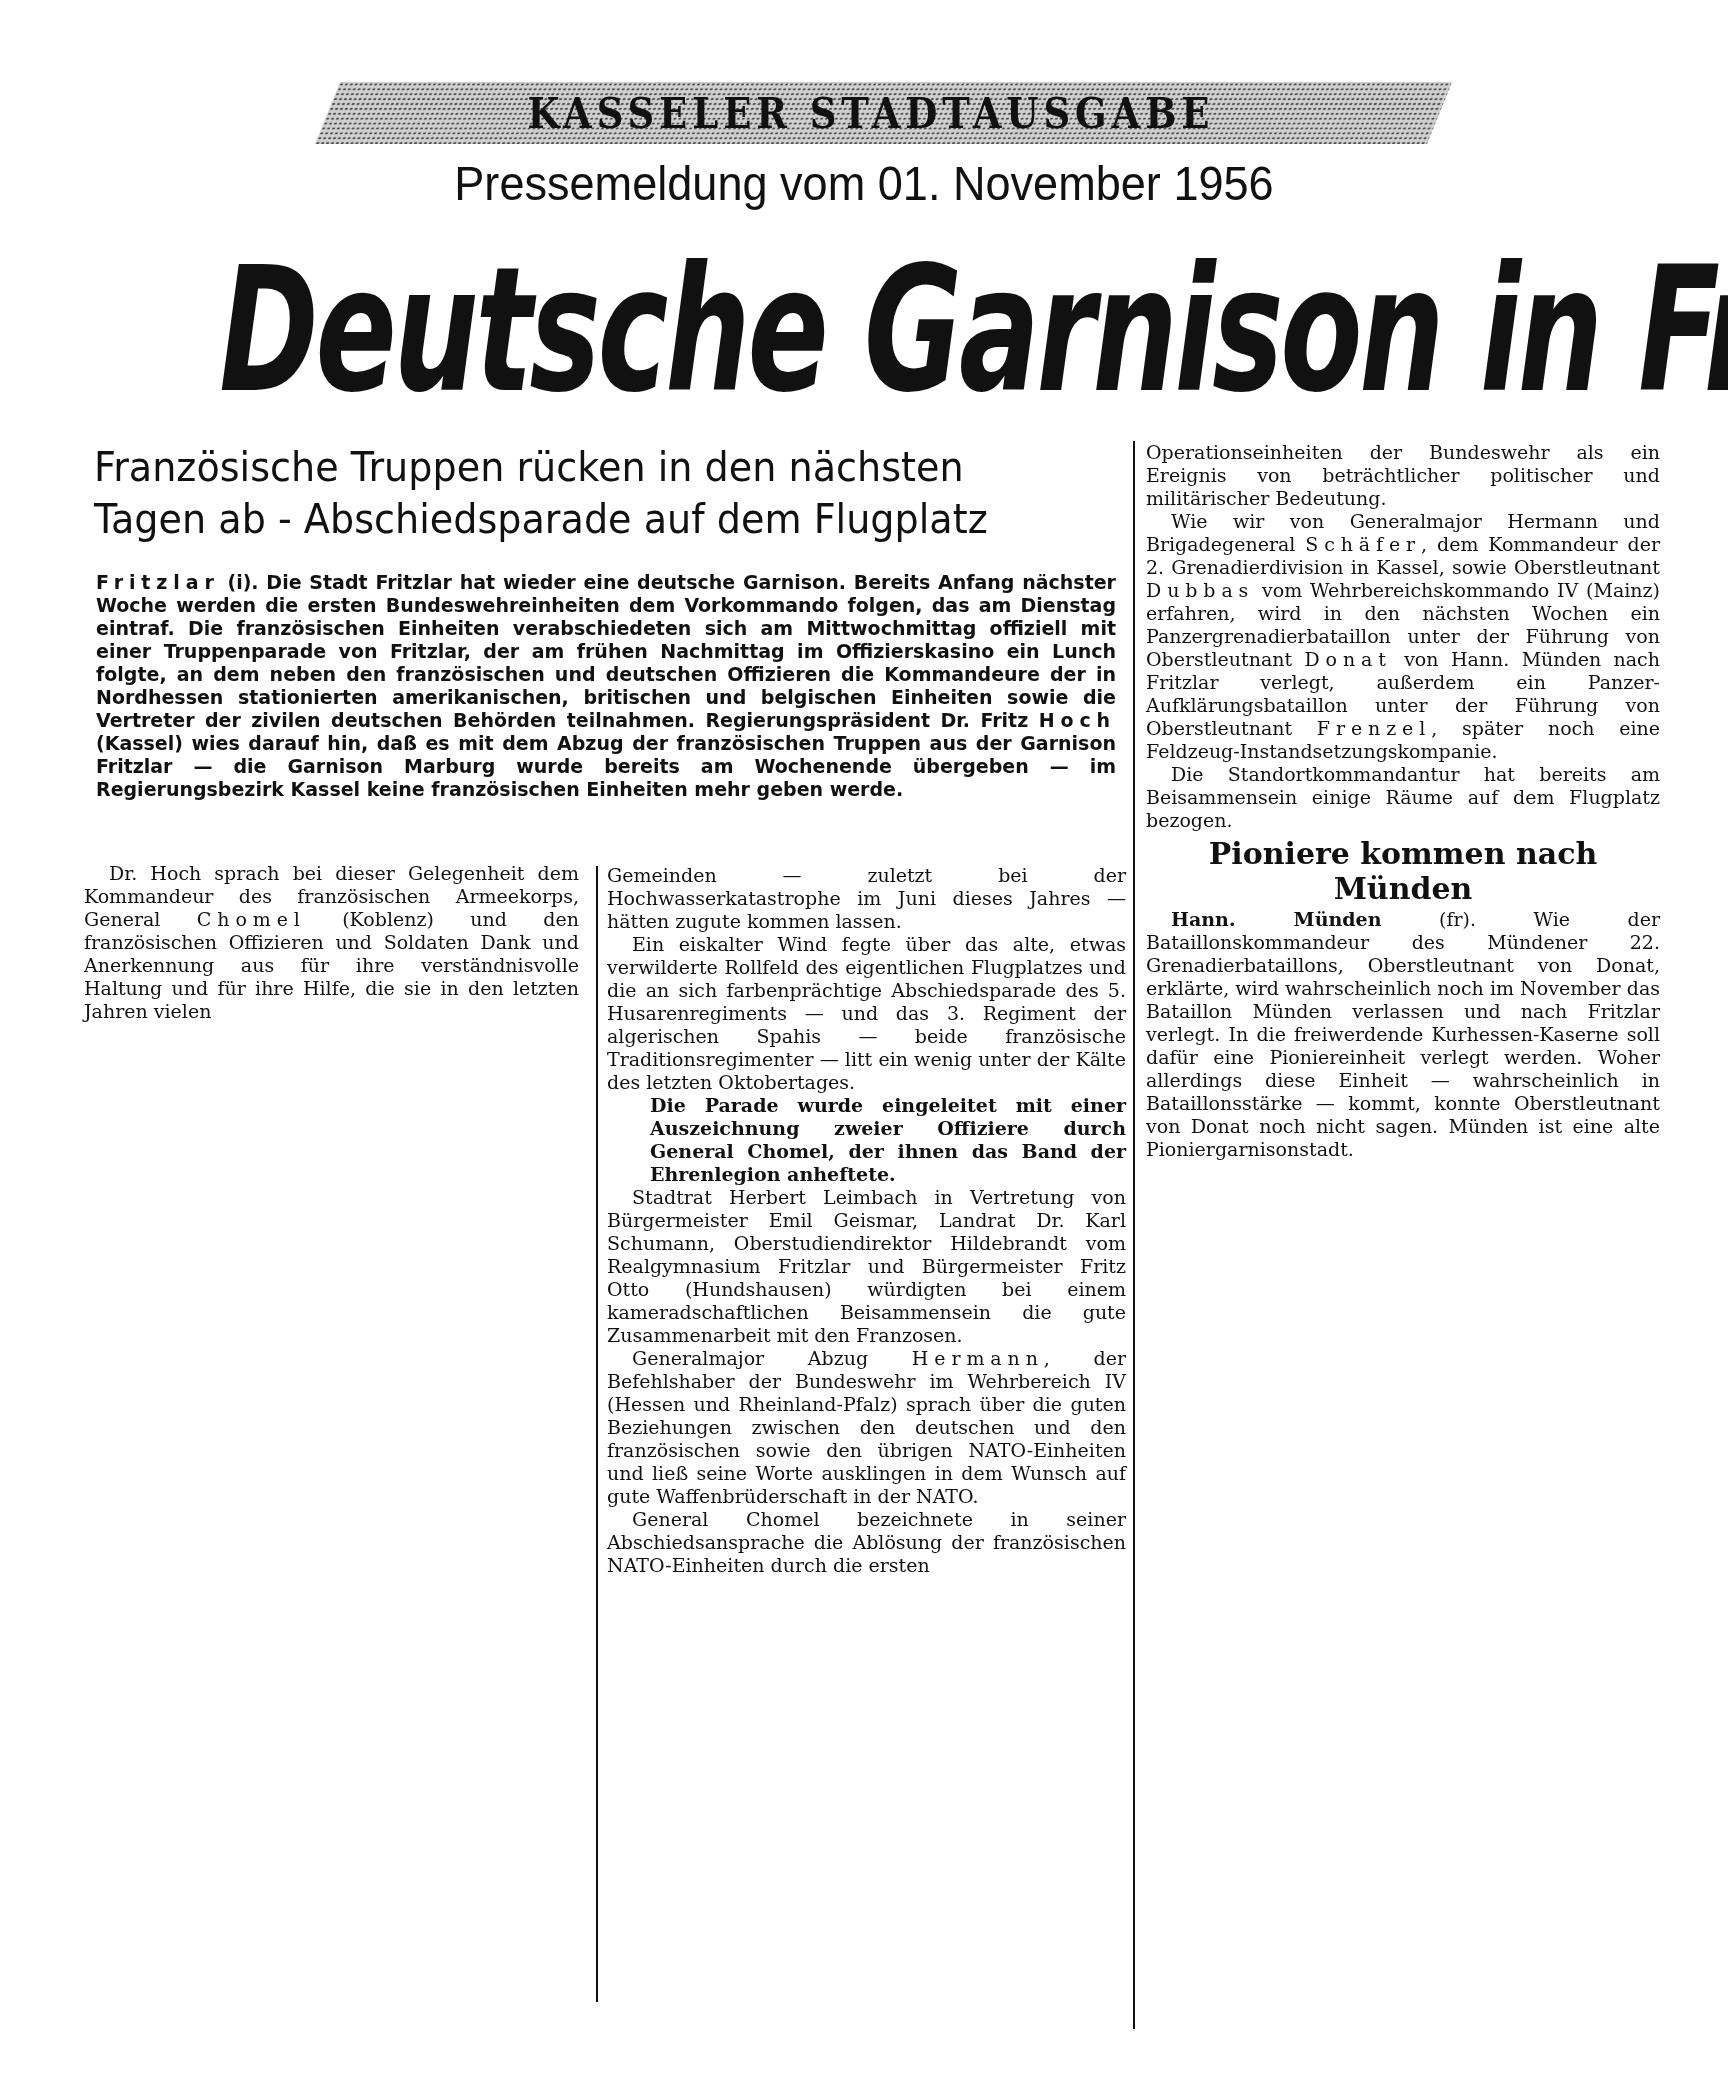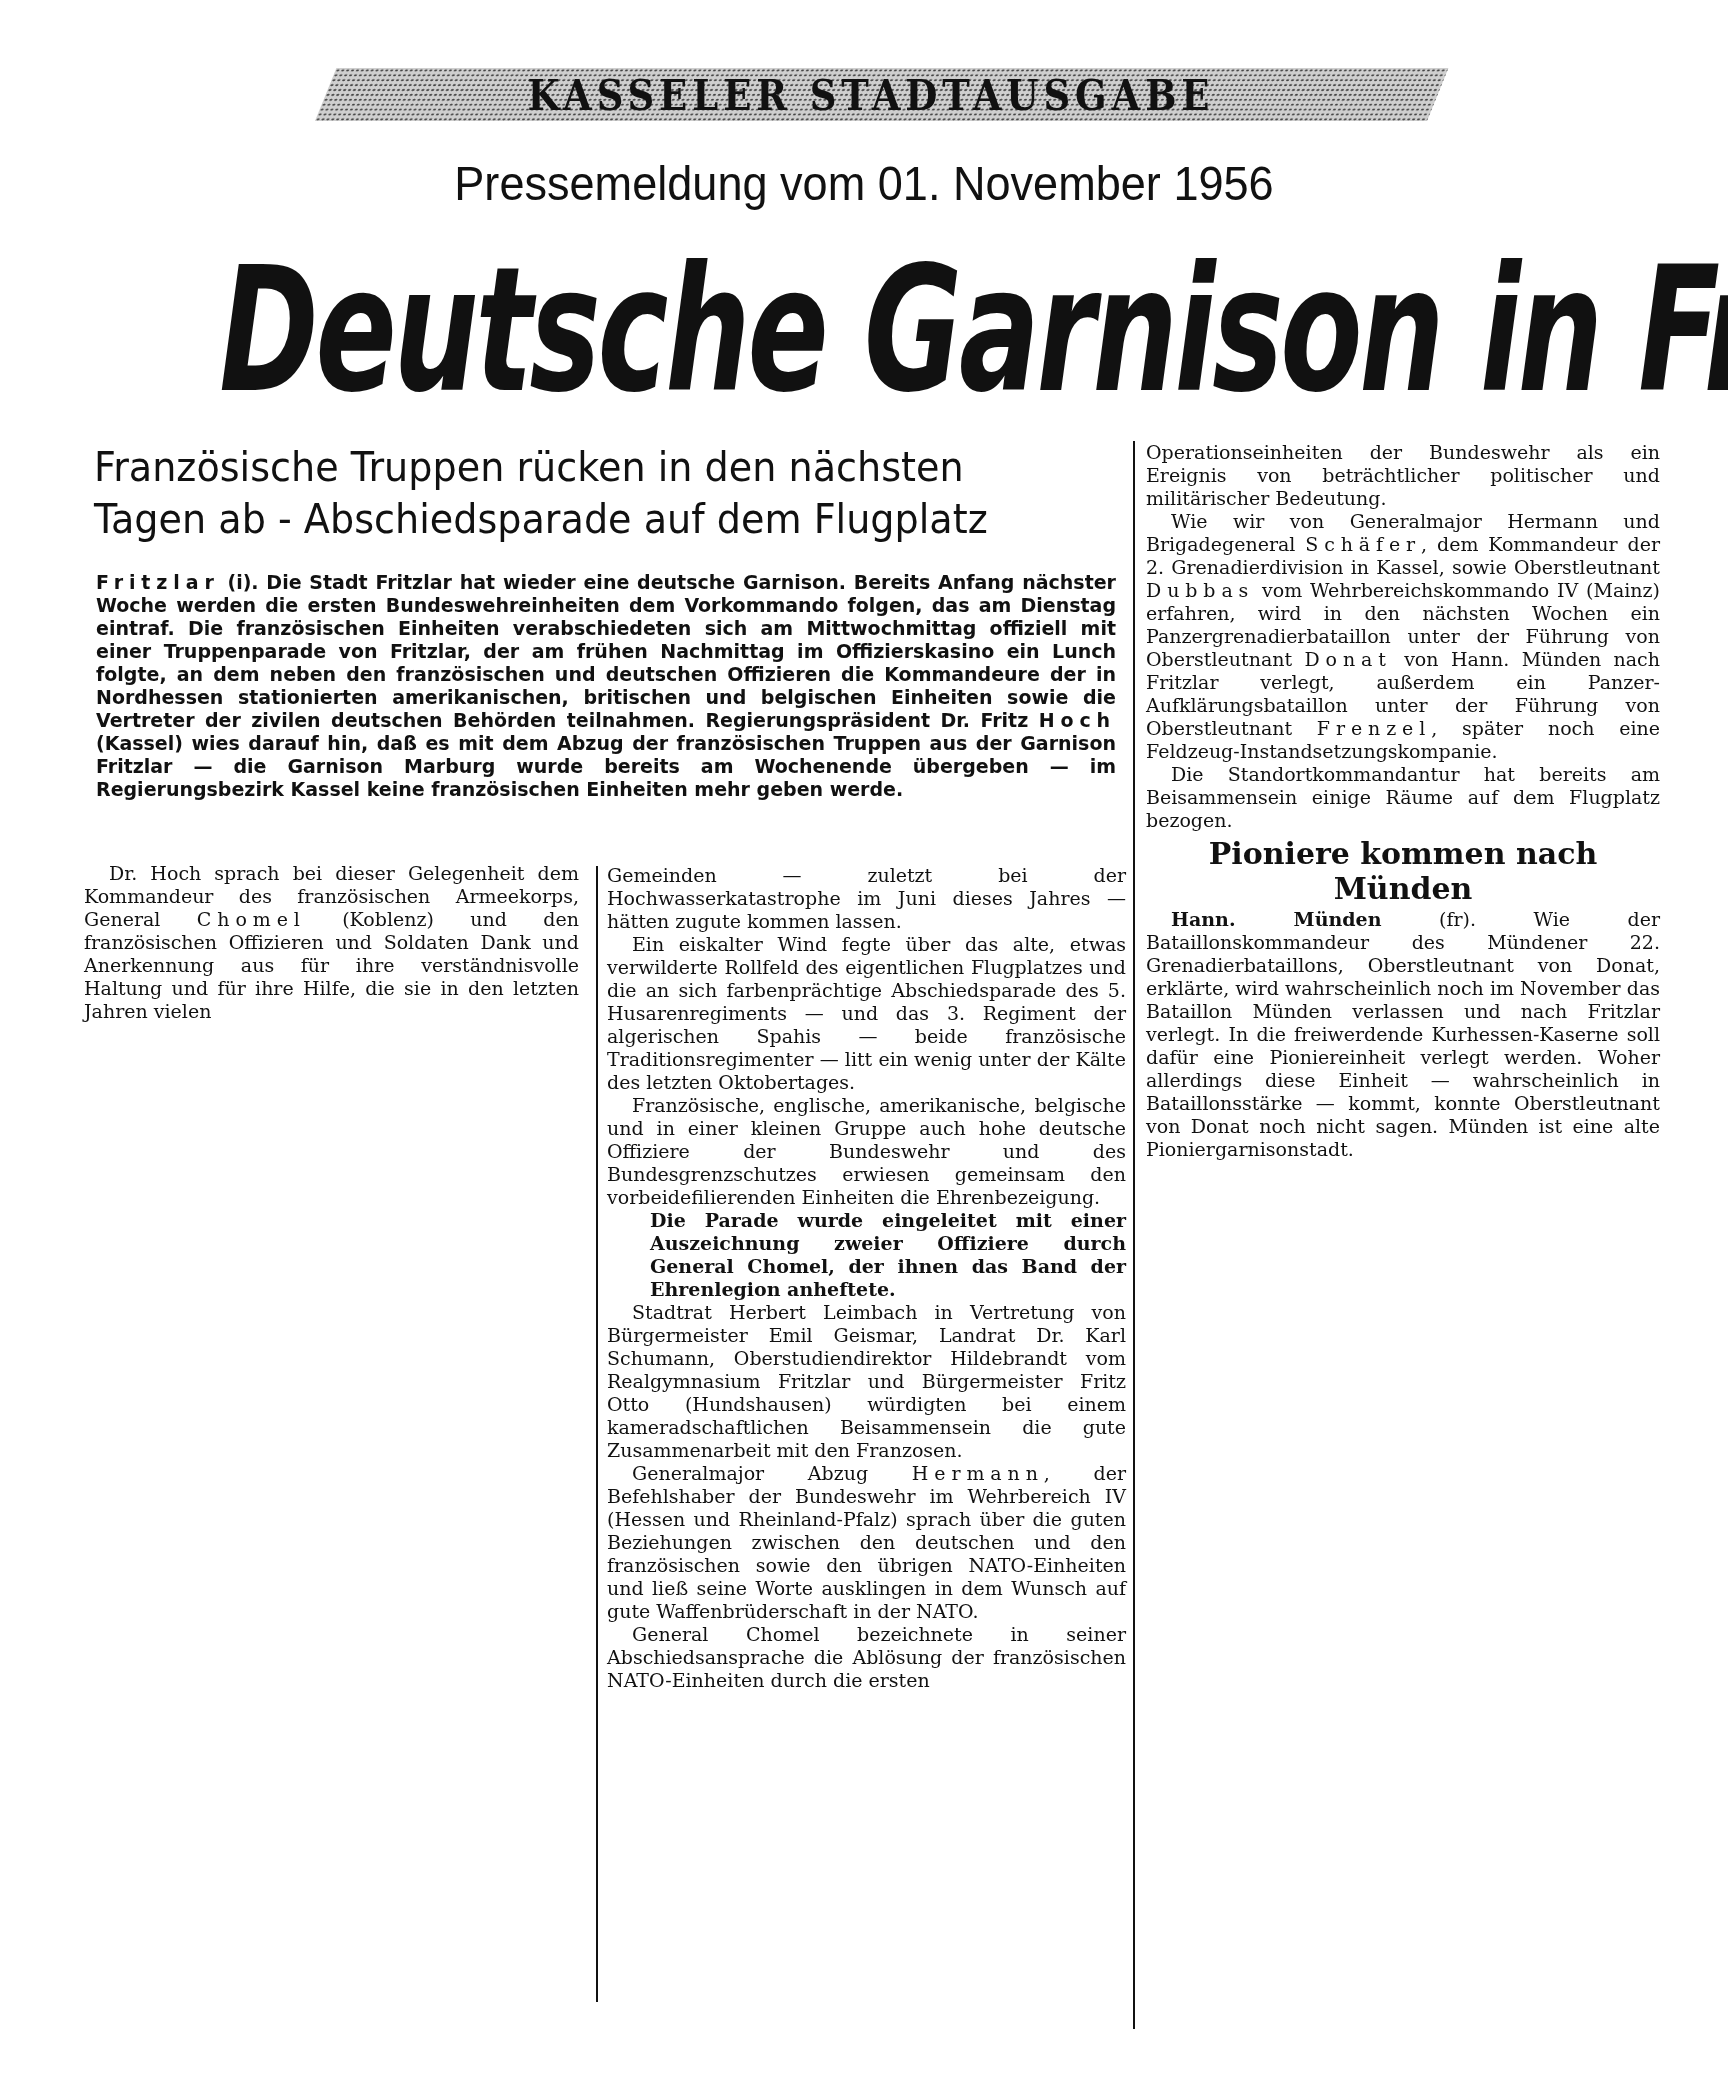--- a/index.html
+++ b/index.html
@@ -1,19 +1,19 @@
 <!DOCTYPE html>
 <html><head>
 <meta charset="utf-8">
 <style>
   html, body { margin:0; padding:0; background:#ffffff; }
   body { width:1728px; height:2090px; position:relative; overflow:hidden; color:#111; font-family:"DejaVu Serif", serif; }
   .abs { position:absolute; }
   
-  #banner { left:315px; top:68px; width:1112px; height:53px; }
+  #banner { left:315px; top:82px; width:1112px; height:62px; }
   #banner .bg { position:absolute; inset:0; transform:skewX(-22deg); transform-origin:left bottom;
     background-color:#cfcfcf;
     background-image: radial-gradient(#444 1px, transparent 1.3px);
     background-size:4.9px 4.9px; }
   #banner .txt { position:absolute; left:0; right:0; top:0; bottom:0; display:flex; align-items:center; justify-content:center;
     font-family:"DejaVu Serif", serif; font-weight:bold; font-size:37px; letter-spacing:4.9px; color:#111;
     transform:scaleY(1.15); }
   #subtitle { left:0; width:1728px; top:154px; text-align:center; font-family:"Liberation Sans", sans-serif; font-size:49px; transform:scaleX(0.92); line-height:59px; }
   #headline { left:78px; width:1570px; top:234px; height:205px; text-align:center; font-family:"DejaVu Sans", sans-serif;
     font-weight:bold; font-style:italic; font-size:146px; line-height:195px; letter-spacing:-3.9px; transform:scaleX(0.82) scaleY(1.18); transform-origin:center; white-space:nowrap; }
@@ -55,21 +55,20 @@
 
 <div id="col-left" class="col">
   <p><span>Dr. Hoch sprach bei dieser Gelegenheit dem Kommandeur des französischen Armeekorps, General </span><span class="spaced">Chomel</span><span> (Koblenz) und den französischen Offizieren und Soldaten Dank und Anerkennung aus für ihre verständnisvolle Haltung und für ihre Hilfe, die sie in den letzten Jahren vielen</span></p>
 </div>
 
 <div class="rule" style="left:596px; top:866px; height:1136px;"></div>
 
 <div id="col-mid" class="col">
   <p class="noindent">Gemeinden — zuletzt bei der Hochwasserkatastrophe im Juni dieses Jahres — hätten zugute kommen lassen.</p>
   <p>Ein eiskalter Wind fegte über das alte, etwas verwilderte Rollfeld des eigentlichen Flugplatzes und die an sich farbenprächtige Abschiedsparade des 5. Husarenregiments — und das 3. Regiment der algerischen Spahis — beide französische Traditionsregimenter — litt ein wenig unter der Kälte des letzten Oktobertages.</p>
-  <p>Französische, englische, amerikanische, belgische und in einer kleinen Gruppe auch hohe deutsche Offiziere der Bundeswehr und des Bundesgrenzschutzes erwiesen gemeinsam den vorbeidefilierenden Einheiten die Ehrenbezeigung.</p>
   <p class="boldblock">Die Parade wurde eingeleitet mit einer Auszeichnung zweier Offiziere durch General Chomel, der ihnen das Band der Ehrenlegion anheftete.</p>
   <p>Stadtrat Herbert Leimbach in Vertretung von Bürgermeister Emil Geismar, Landrat Dr. Karl Schumann, Oberstudiendirektor Hildebrandt vom Realgymnasium Fritzlar und Bürgermeister Fritz Otto (Hundshausen) würdigten bei einem kameradschaftlichen Beisammensein die gute Zusammenarbeit mit den Franzosen.</p>
   <p><span>Generalmajor Abzug </span><span class="spaced">Hermann</span><span>, der Befehlshaber der Bundeswehr im Wehrbereich IV (Hessen und Rheinland-Pfalz) sprach über die guten Beziehungen zwischen den deutschen und den französischen sowie den übrigen NATO-Einheiten und ließ seine Worte ausklingen in dem Wunsch auf gute Waffenbrüderschaft in der NATO.</span></p>
   <p>General Chomel bezeichnete in seiner Abschiedsansprache die Ablösung der französischen NATO-Einheiten durch die ersten</p>
 </div>
 
 <div class="rule" style="left:1133px; top:441px; height:1588px;"></div>
 
 <div id="col-right" class="col">
   <p class="noindent">Operationseinheiten der Bundeswehr als ein Ereignis von beträchtlicher politischer und militärischer Bedeutung.</p>

